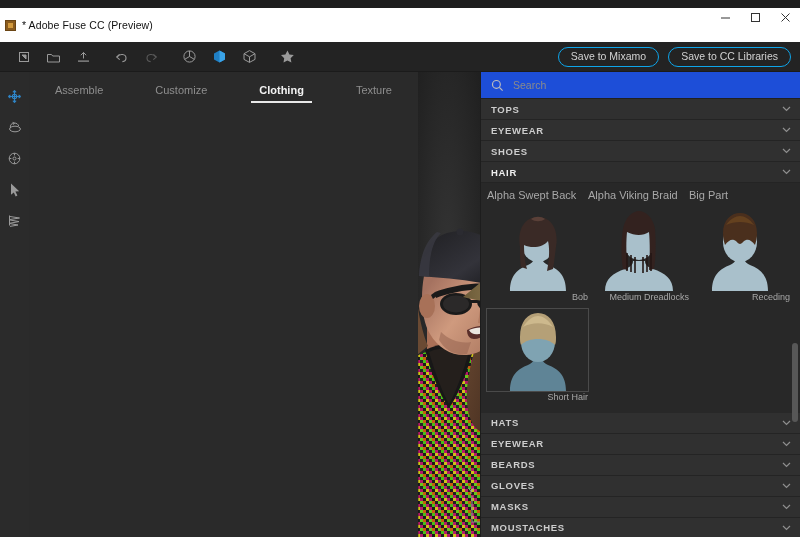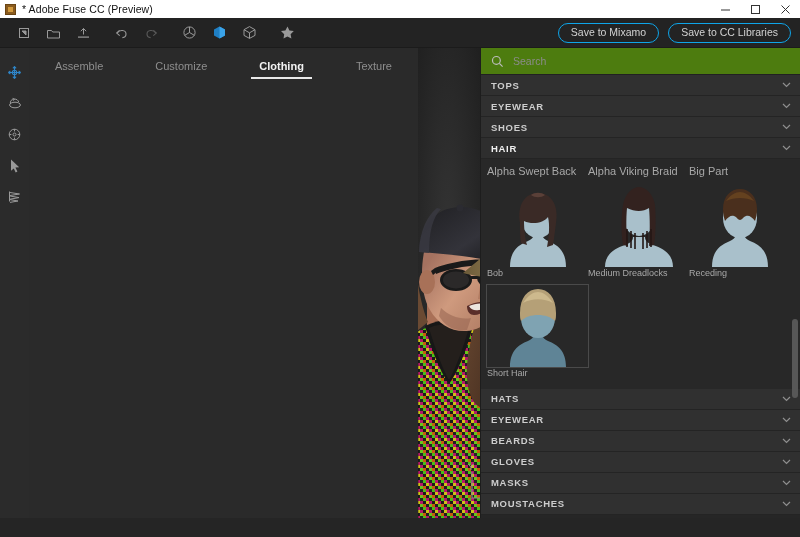--- a/index.html
+++ b/index.html
@@ -7,22 +7,22 @@
   body{
     width:800px; height:537px; overflow:hidden;
     font-family:"Liberation Sans", sans-serif;
     color:#b8b8b8;
     -webkit-font-smoothing:antialiased;
   }
   .app{ position:relative; width:800px; height:537px; background:#252525; }
 
   
   .titlebar{
-    height:18px; background:#ffffff; display:flex; align-items:center;
-    padding:0 0 0 5px; position:relative;
+    height:34px; background:#ffffff; display:flex; align-items:center;
+    padding:0 0 0 5px; position:relative;margin-top:8px;
   }
   .title-icon{
     width:11px; height:11px; background:#8a5b1e; border:1px solid #6b4514;
     display:inline-block; margin-right:6px; flex:0 0 auto; position:relative;
   }
   .title-icon::after{
     content:""; position:absolute; left:2px; top:2px; width:5px; height:5px;
     background:#d39a3d;
   }
   .title-text{ font-size:10.5px; color:#111; letter-spacing:0.1px; }
@@ -114,21 +114,21 @@
   
   .char{ position:absolute; left:0; right:0; top:0; bottom:0; }
   .char svg{ position:absolute; left:50%; top:0; transform:translateX(-50%); }
 
   
   .panel{
     width:320px; flex:0 0 320px; background:#262626; position:relative;
     display:flex; flex-direction:column; border-left:1px solid #1d1d1d;
   }
   .searchbar{
-    height:27px; background:#4d7c0f; display:flex; align-items:center;
+    height:27px; background:#1d4ed8; display:flex; align-items:center;
     padding-left:10px; border-bottom:1px solid #212121; flex:0 0 27px;
   }
   .searchbar svg{ display:block; color:#bdbdbd; }
   .search-input{
     background:transparent; border:0; outline:none; color:#cfcfcf;
     font-family:"Liberation Sans", sans-serif; font-size:10.5px;
     margin-left:9px; width:240px;
   }
   .search-input::placeholder{ color:#8b8b8b; }
 
@@ -143,21 +143,21 @@
   }
   .cat.open{ background:#2e2e2e; color:#efefef; }
   .chev{ position:absolute; right:9px; top:50%; transform:translateY(-50%); color:#8f8f8f; }
   .chev svg{ display:block; }
 
   .grid{
     background:#282828; padding:0 6px 4px;
   }
   .row{ display:flex; }
   .cell{
-    width:101px; position:relative; text-align:left;
+    width:101px; position:relative; text-align:right;
   }
   .cell .thumb{
     height:82px; position:relative; overflow:hidden;
   }
   .cell .thumb svg{ position:absolute; left:50%; bottom:0; transform:translateX(-50%); }
   .cell .cap{
     font-size:9px; color:#a8a8a8; padding:2px 0 6px; line-height:1.1;
     white-space:nowrap; overflow:hidden; text-overflow:ellipsis;
   }
   .cell.sel .thumb{ outline:1px solid #4a4a4a; }

